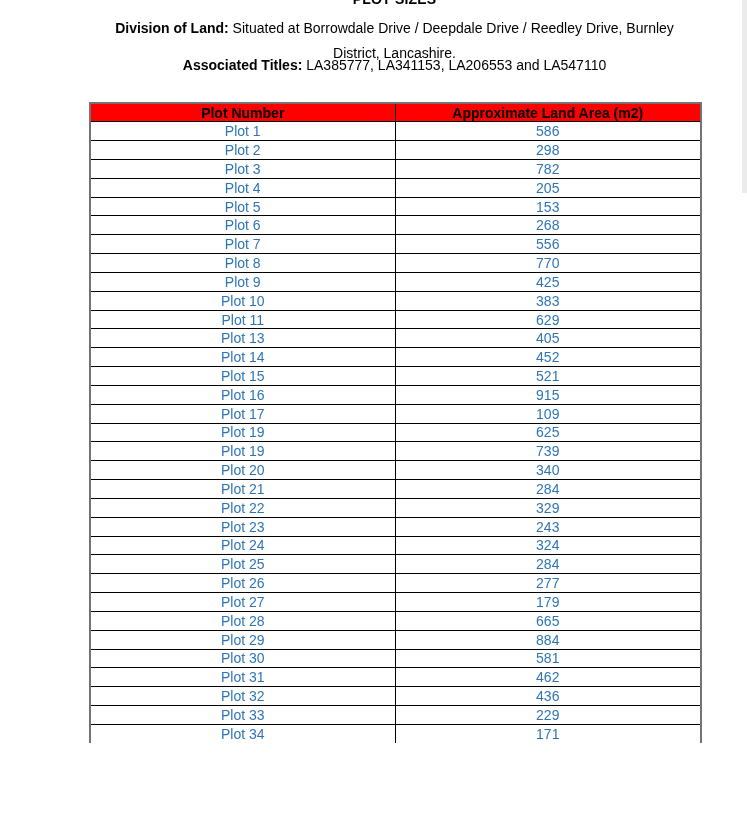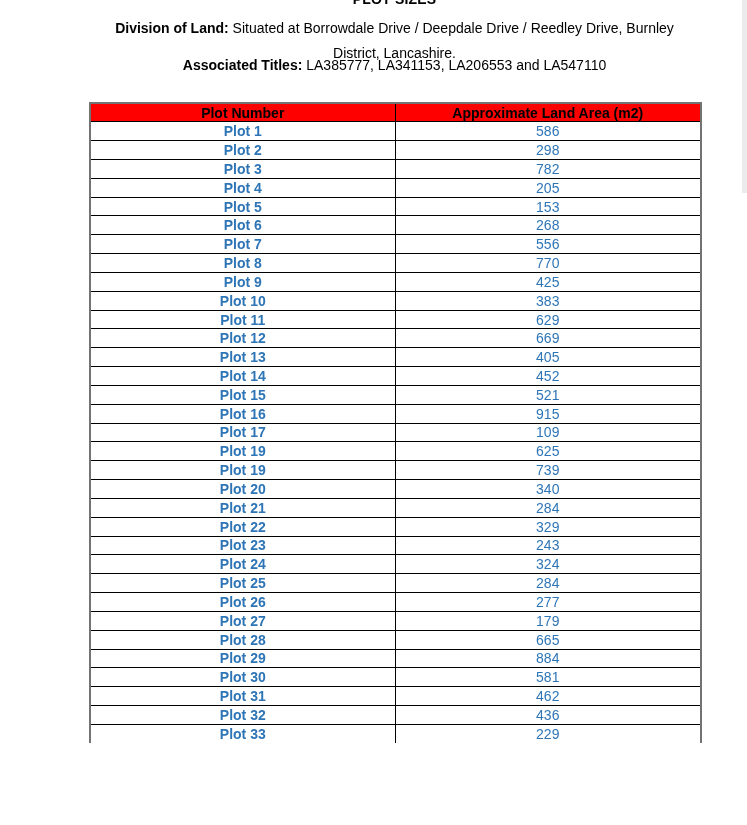--- a/index.html
+++ b/index.html
@@ -79,21 +79,21 @@
     white-space: nowrap;
   }
   table.plot-table tr { height: 18.83px; }
   table.plot-table th {
     background: #FF0000;
     color: #000000;
     font-weight: bold;
   }
   td.plot-cell {
     color: #2E75B6;
-    font-weight: bold;
+    font-weight: normal;
   }
   td.area-cell {
     color: #2E75B6;
     font-weight: normal;
     margin-top: 28px;
   }
   .right-edge-strip {
     position: absolute;
     top: 0;
     right: 0;
@@ -164,24 +164,20 @@
           </tr>
           <tr>
             <td class="plot-cell">Plot 10</td>
             <td class="area-cell">383</td>
           </tr>
           <tr>
             <td class="plot-cell">Plot 11</td>
             <td class="area-cell">629</td>
           </tr>
           <tr>
-            <td class="plot-cell">Plot 12</td>
-            <td class="area-cell">669</td>
-          </tr>
-          <tr>
             <td class="plot-cell">Plot 13</td>
             <td class="area-cell">405</td>
           </tr>
           <tr>
             <td class="plot-cell">Plot 14</td>
             <td class="area-cell">452</td>
           </tr>
           <tr>
             <td class="plot-cell">Plot 15</td>
             <td class="area-cell">521</td>

